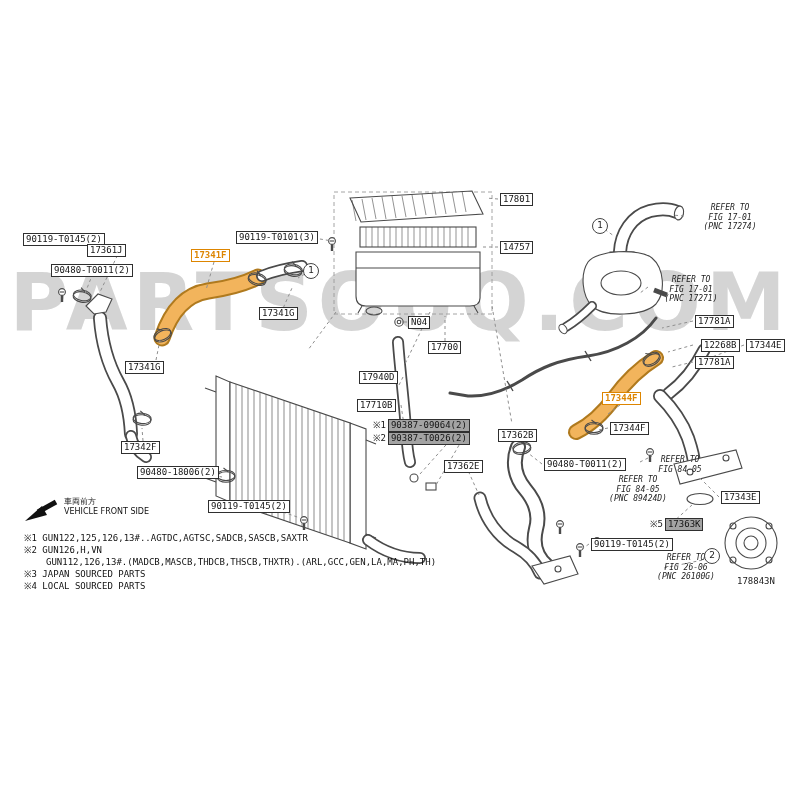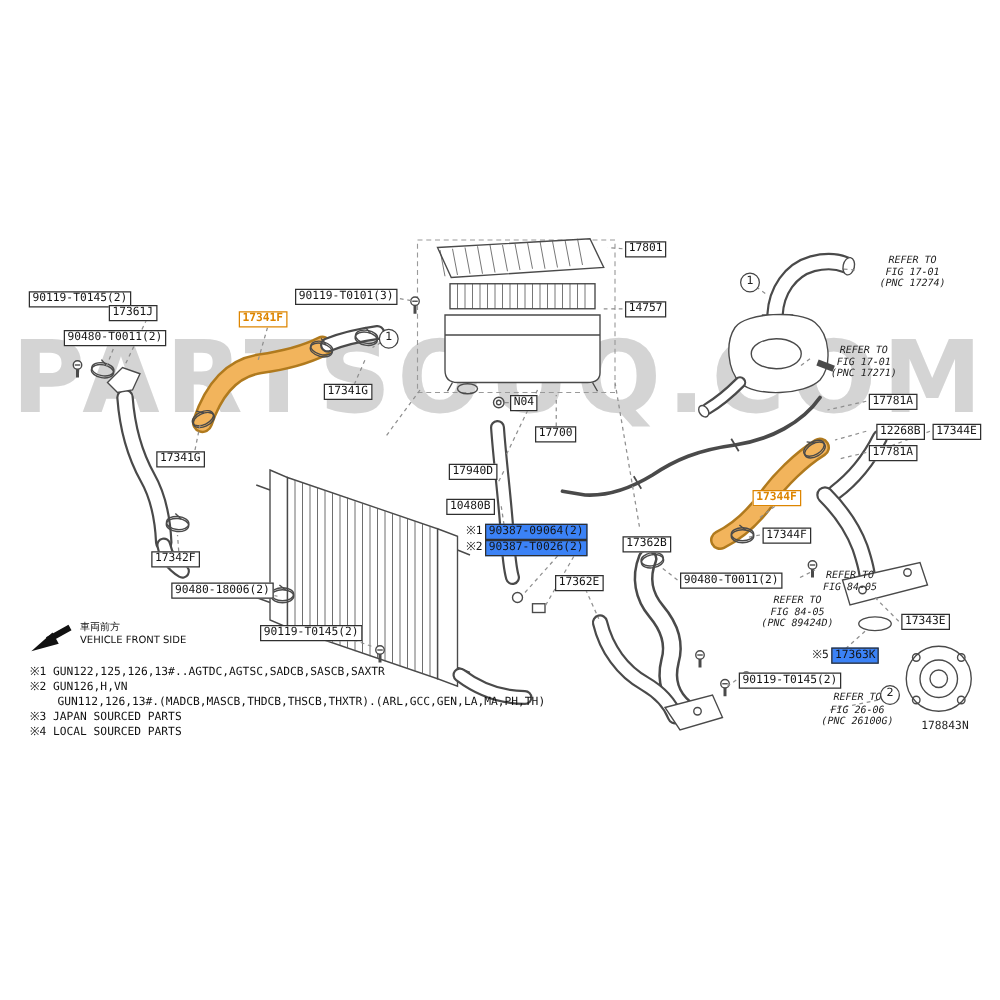--- a/index.html
+++ b/index.html
@@ -9,21 +9,21 @@
     font-size:80px;font-weight:bold;letter-spacing:5px;color:#ababab;opacity:.5;
     white-space:nowrap;font-family:"DejaVu Sans",sans-serif;pointer-events:none;}
   .art{position:absolute;left:0;top:0;}
   .plabel{position:absolute;border:1px solid #2f2f2f;background:#fff;color:#141414;
     font-family:"DejaVu Sans Mono",monospace;font-size:9px;line-height:11px;
     padding:0 2px;white-space:nowrap;z-index:5;}
   .plabel.hl{color:#dd8500;border-color:#dd8500;font-weight:bold;}
   .plabel-row{position:absolute;display:flex;align-items:center;gap:2px;z-index:5;
     font-family:"DejaVu Sans Mono",monospace;font-size:9px;line-height:11px;color:#141414;}
   .plabel-row .pfx{white-space:nowrap;}
-  .plabel-row .pbox{border:1px solid #2f2f2f;background:#3b82f6;padding:0 2px;white-space:nowrap;}
+  .plabel-row .pbox{border:1px solid #2f2f2f;background:#a3a3a3;padding:0 2px;white-space:nowrap;}
   .refnote{position:absolute;font-family:"DejaVu Sans Mono",monospace;font-size:8px;
     line-height:9.5px;color:#222;white-space:pre-line;text-align:center;z-index:4;font-style:italic;}
   .callout{position:absolute;width:14px;height:14px;border:1px solid #444;border-radius:50%;
     background:#fff;font-size:9px;line-height:13px;text-align:center;color:#222;z-index:5;
     font-family:"DejaVu Sans",sans-serif;}
   .front{position:absolute;left:24px;top:497px;display:flex;align-items:flex-start;gap:6px;z-index:4;}
   .front .txt{font-size:8px;line-height:10px;color:#111;font-family:"DejaVu Sans",sans-serif;}
   .notes{position:absolute;left:24px;top:532px;font-family:"DejaVu Sans Mono",monospace;
     font-size:9px;line-height:12px;color:#111;z-index:4;white-space:nowrap;}
   .notes .indent{padding-left:22px;}
@@ -210,21 +210,21 @@
   <div class="plabel" style="left:87px;top:244px">17361J</div>
   <div class="plabel" style="left:51px;top:264px">90480-T0011(2)</div>
   <div class="plabel hl" style="left:191px;top:249px">17341F</div>
   <div class="plabel" style="left:236px;top:231px">90119-T0101(3)</div>
   <div class="plabel" style="left:259px;top:307px">17341G</div>
   <div class="plabel" style="left:125px;top:361px">17341G</div>
   <div class="plabel" style="left:121px;top:441px">17342F</div>
   <div class="plabel" style="left:137px;top:466px">90480-18006(2)</div>
   <div class="plabel" style="left:208px;top:500px">90119-T0145(2)</div>
   <div class="plabel" style="left:359px;top:371px">17940D</div>
-  <div class="plabel" style="left:357px;top:399px">10480B</div>
+  <div class="plabel" style="left:357px;top:399px">17710B</div>
 
   <div class="plabel-row" style="left:373px;top:419px">
     <span class="pfx">※1</span>
     <span class="pbox">90387-09064(2)</span>
   </div>
   <div class="plabel-row" style="left:373px;top:432px">
     <span class="pfx">※2</span>
     <span class="pbox">90387-T0026(2)</span>
   </div>
 

